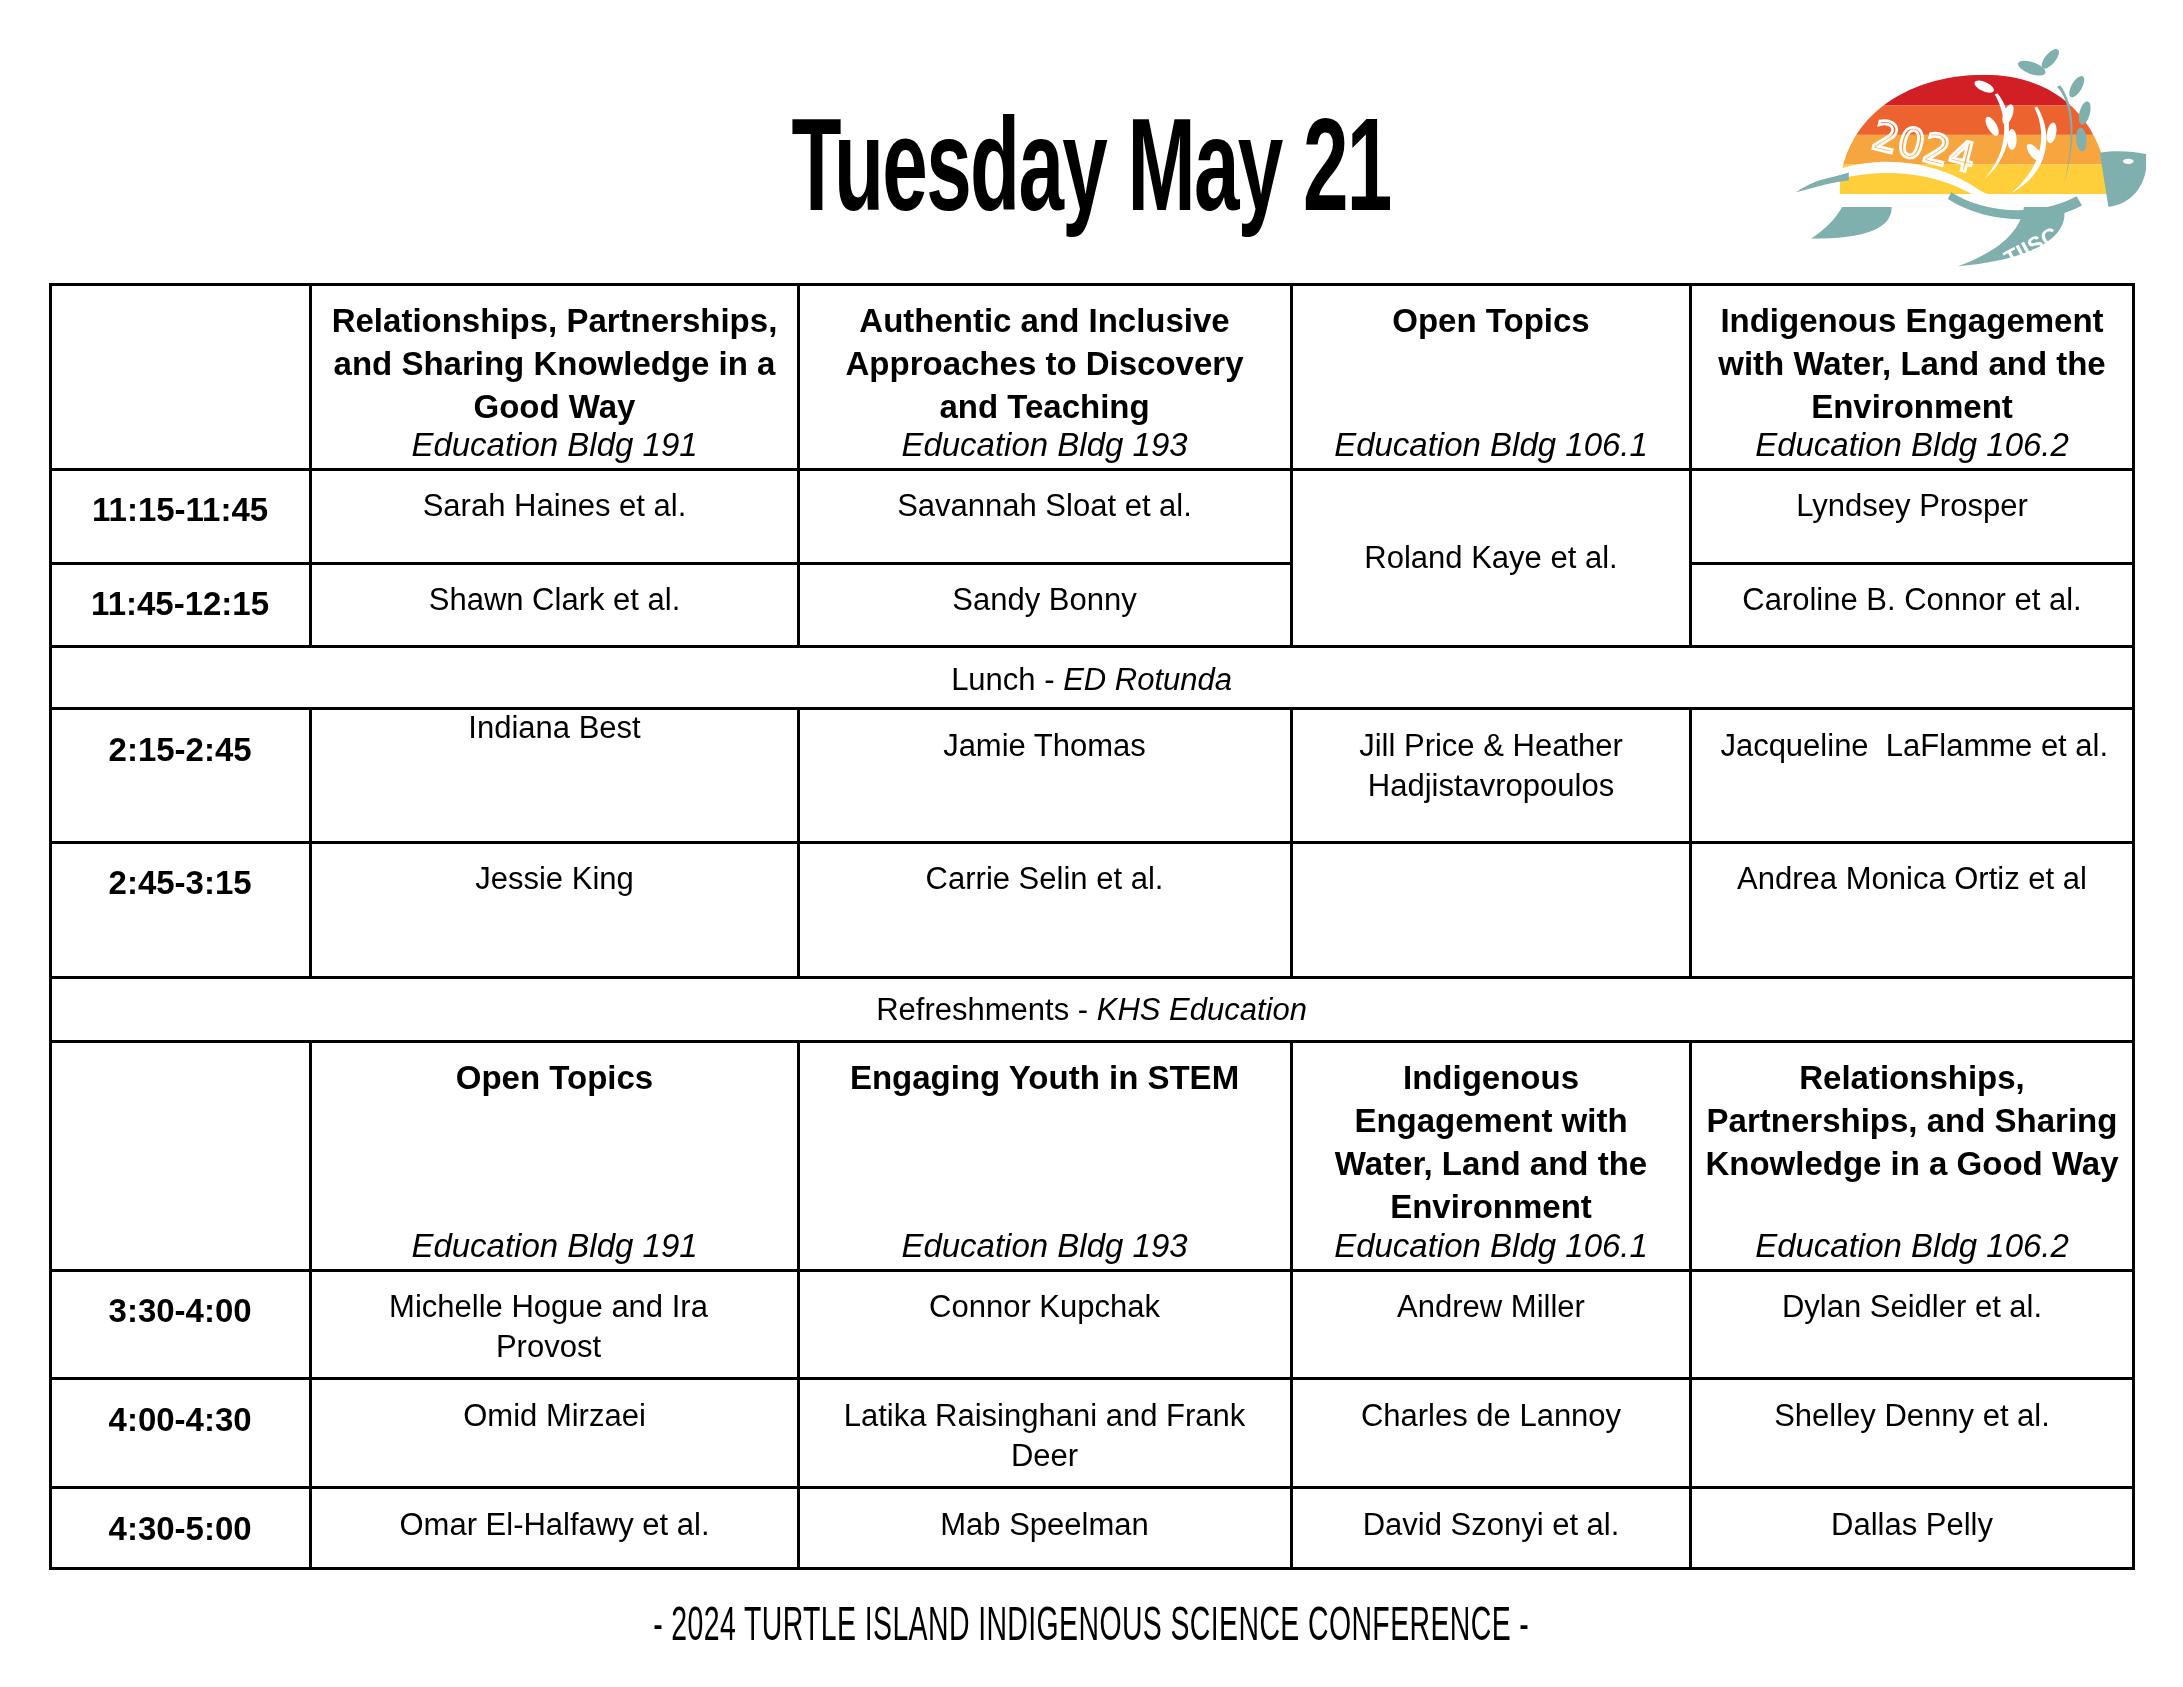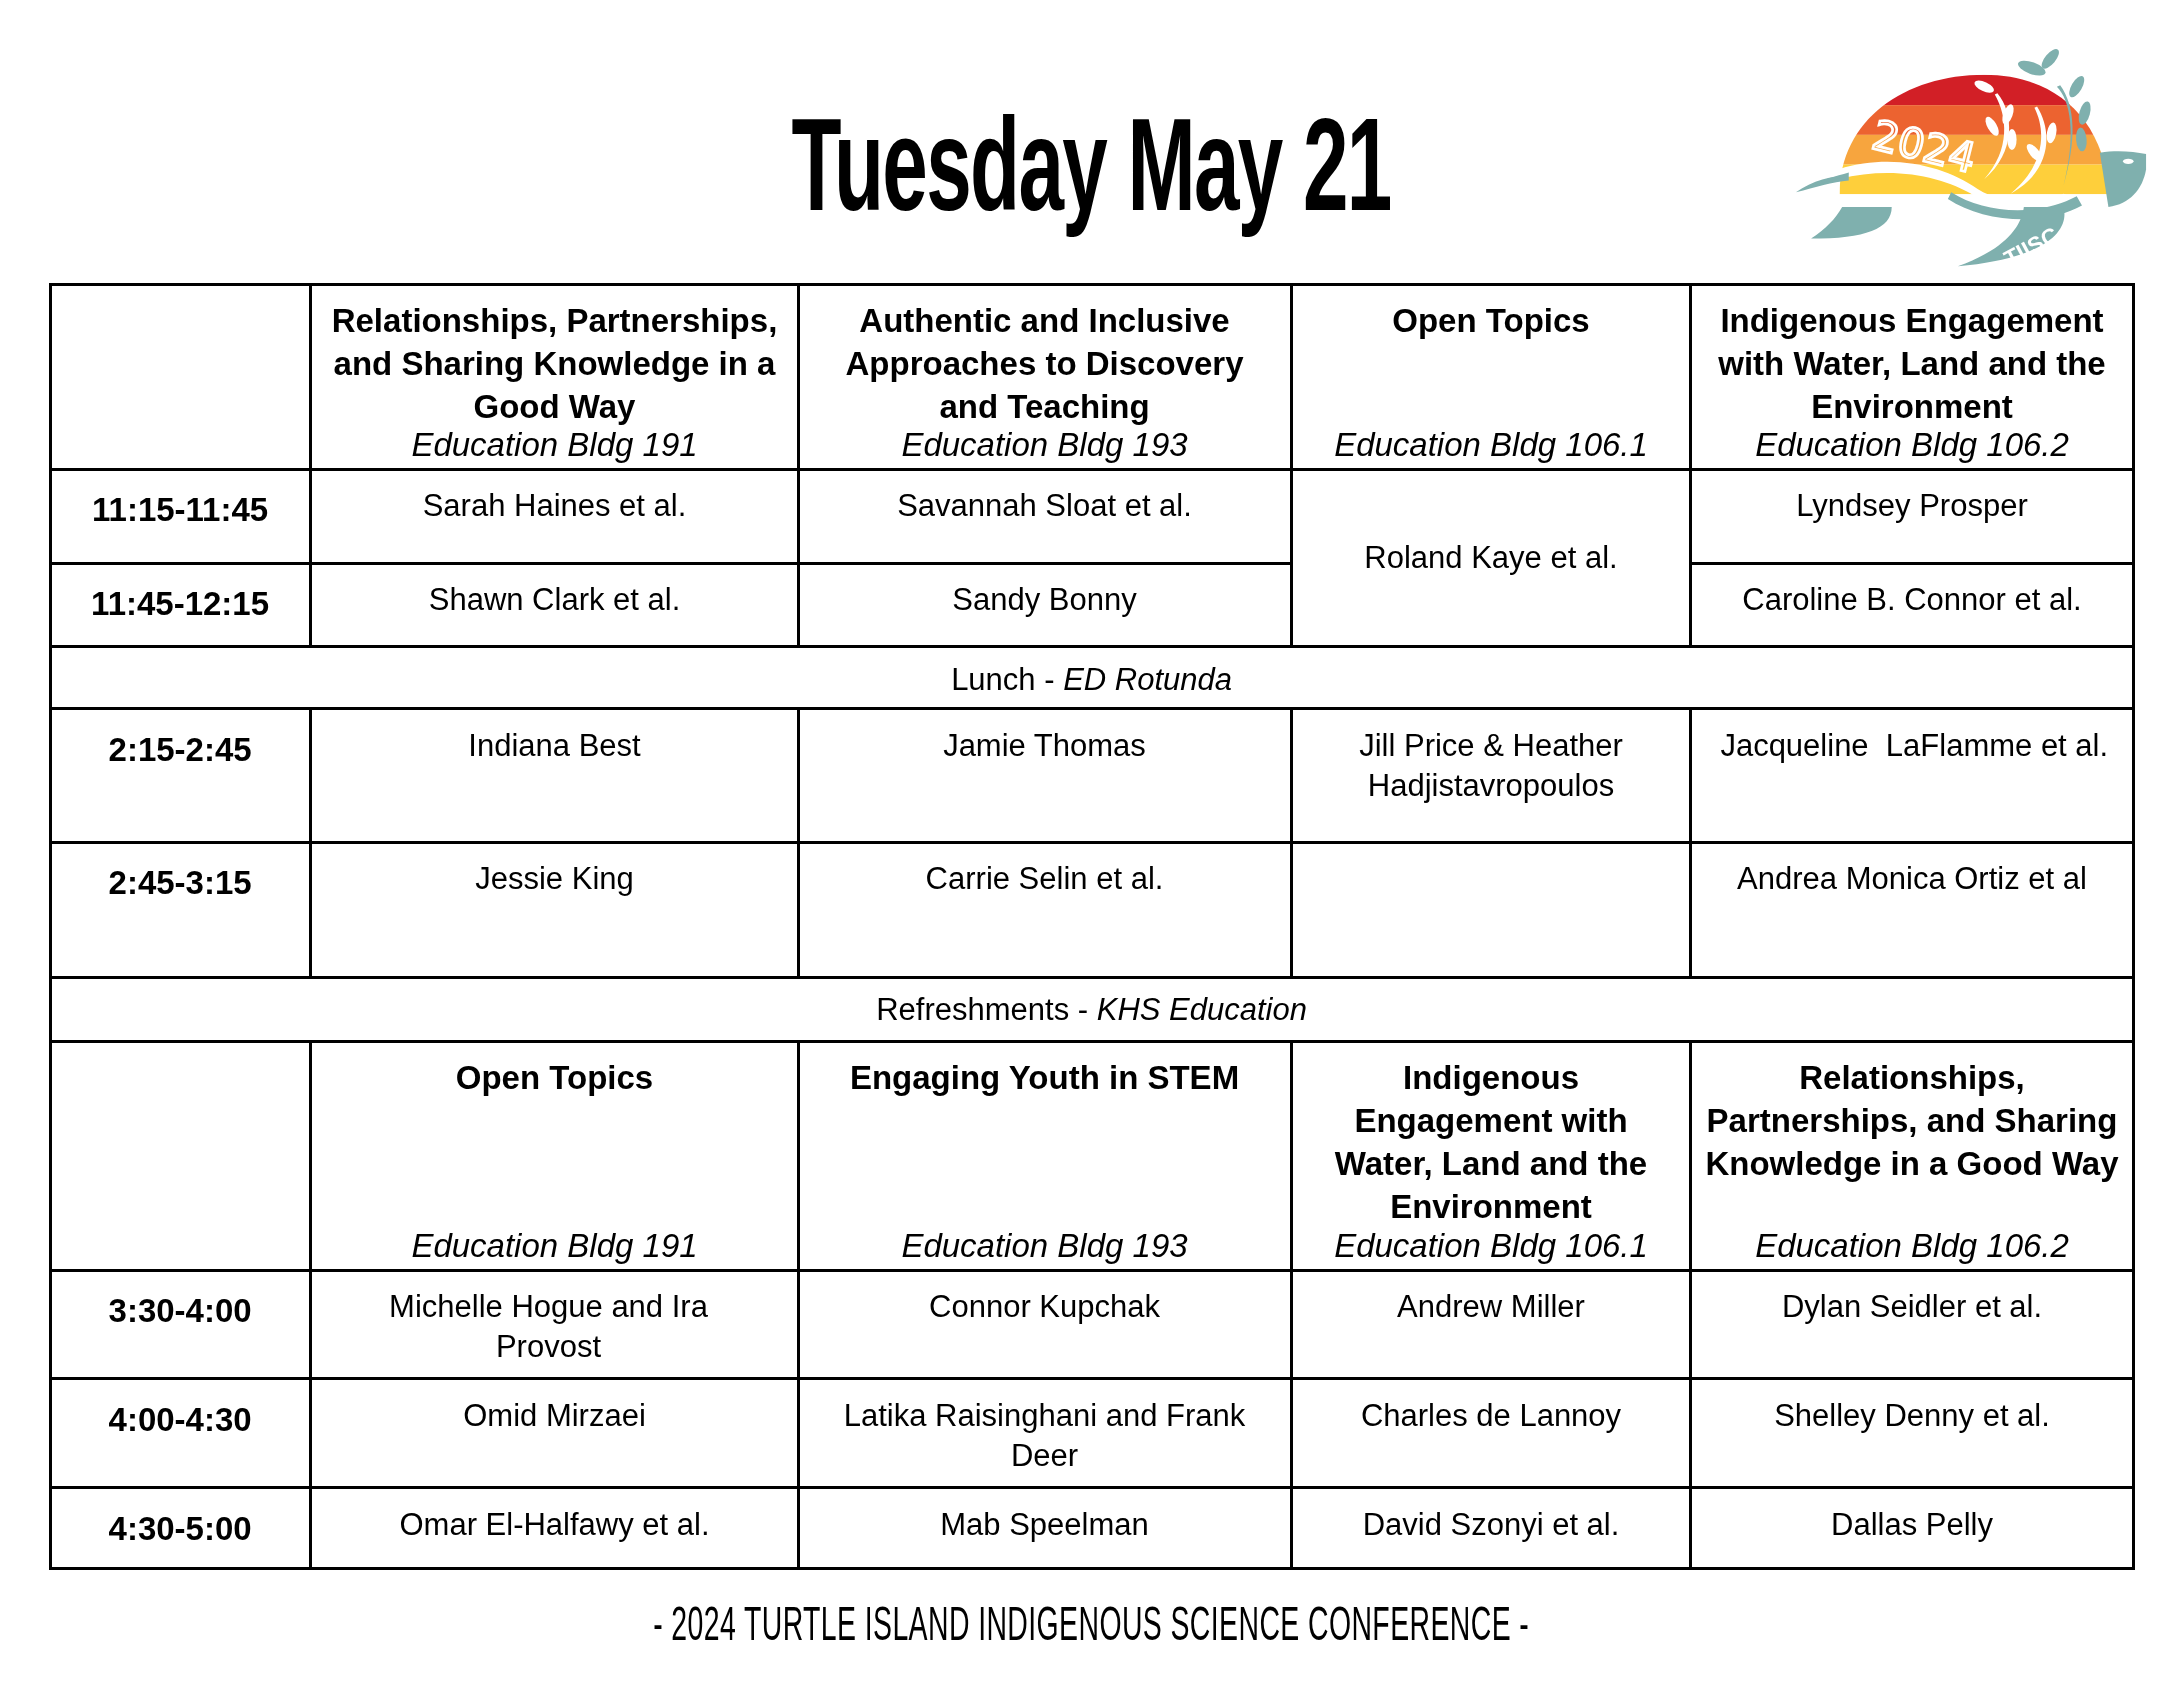--- a/index.html
+++ b/index.html
@@ -145,21 +145,21 @@
   <div class="cell time" style="left:2.6px;top:281px;width:257px">11:45-12:15</div>
   <div class="cell" style="left:263px;top:281px;width:485px">Shawn Clark et al.</div>
   <div class="cell" style="left:750px;top:281px;width:491px">Sandy Bonny</div>
   <div class="cell" style="left:1643px;top:281px;width:440px">Caroline B. Connor et al.</div>
 
   <div class="cell banner" style="left:2.6px;top:365px;width:2080px;height:60px">
     <span>Lunch</span><span style="white-space:pre"> - </span><i>ED Rotunda</i>
   </div>
 
   <div class="cell time" style="left:2.6px;top:427px;width:257px">2:15-2:45</div>
-  <div class="cell" style="left:263px;top:427px;width:485px">Indiana Best</div>
+  <div class="cell" style="left:263px;top:409px;width:485px">Indiana Best</div>
   <div class="cell" style="left:750px;top:427px;width:491px">Jamie Thomas</div>
   <div class="cell" style="left:1244px;top:427px;width:396px;padding-left:40px;padding-right:40px">Jill Price &amp; Heather Hadjistavropoulos</div>
   <div class="cell" style="left:1643px;top:427px;width:440px;padding-left:26.5px;padding-right:22px;white-space:pre-wrap">Jacqueline  LaFlamme et al.</div>
 
   <div class="cell time" style="left:2.6px;top:560px;width:257px">2:45-3:15</div>
   <div class="cell" style="left:263px;top:560px;width:485px">Jessie King</div>
   <div class="cell" style="left:750px;top:560px;width:491px">Carrie Selin et al.</div>
   <div class="cell" style="left:1244px;top:560px;width:396px"></div>
   <div class="cell" style="left:1643px;top:560px;width:440px">Andrea Monica Ortiz et al</div>
 

